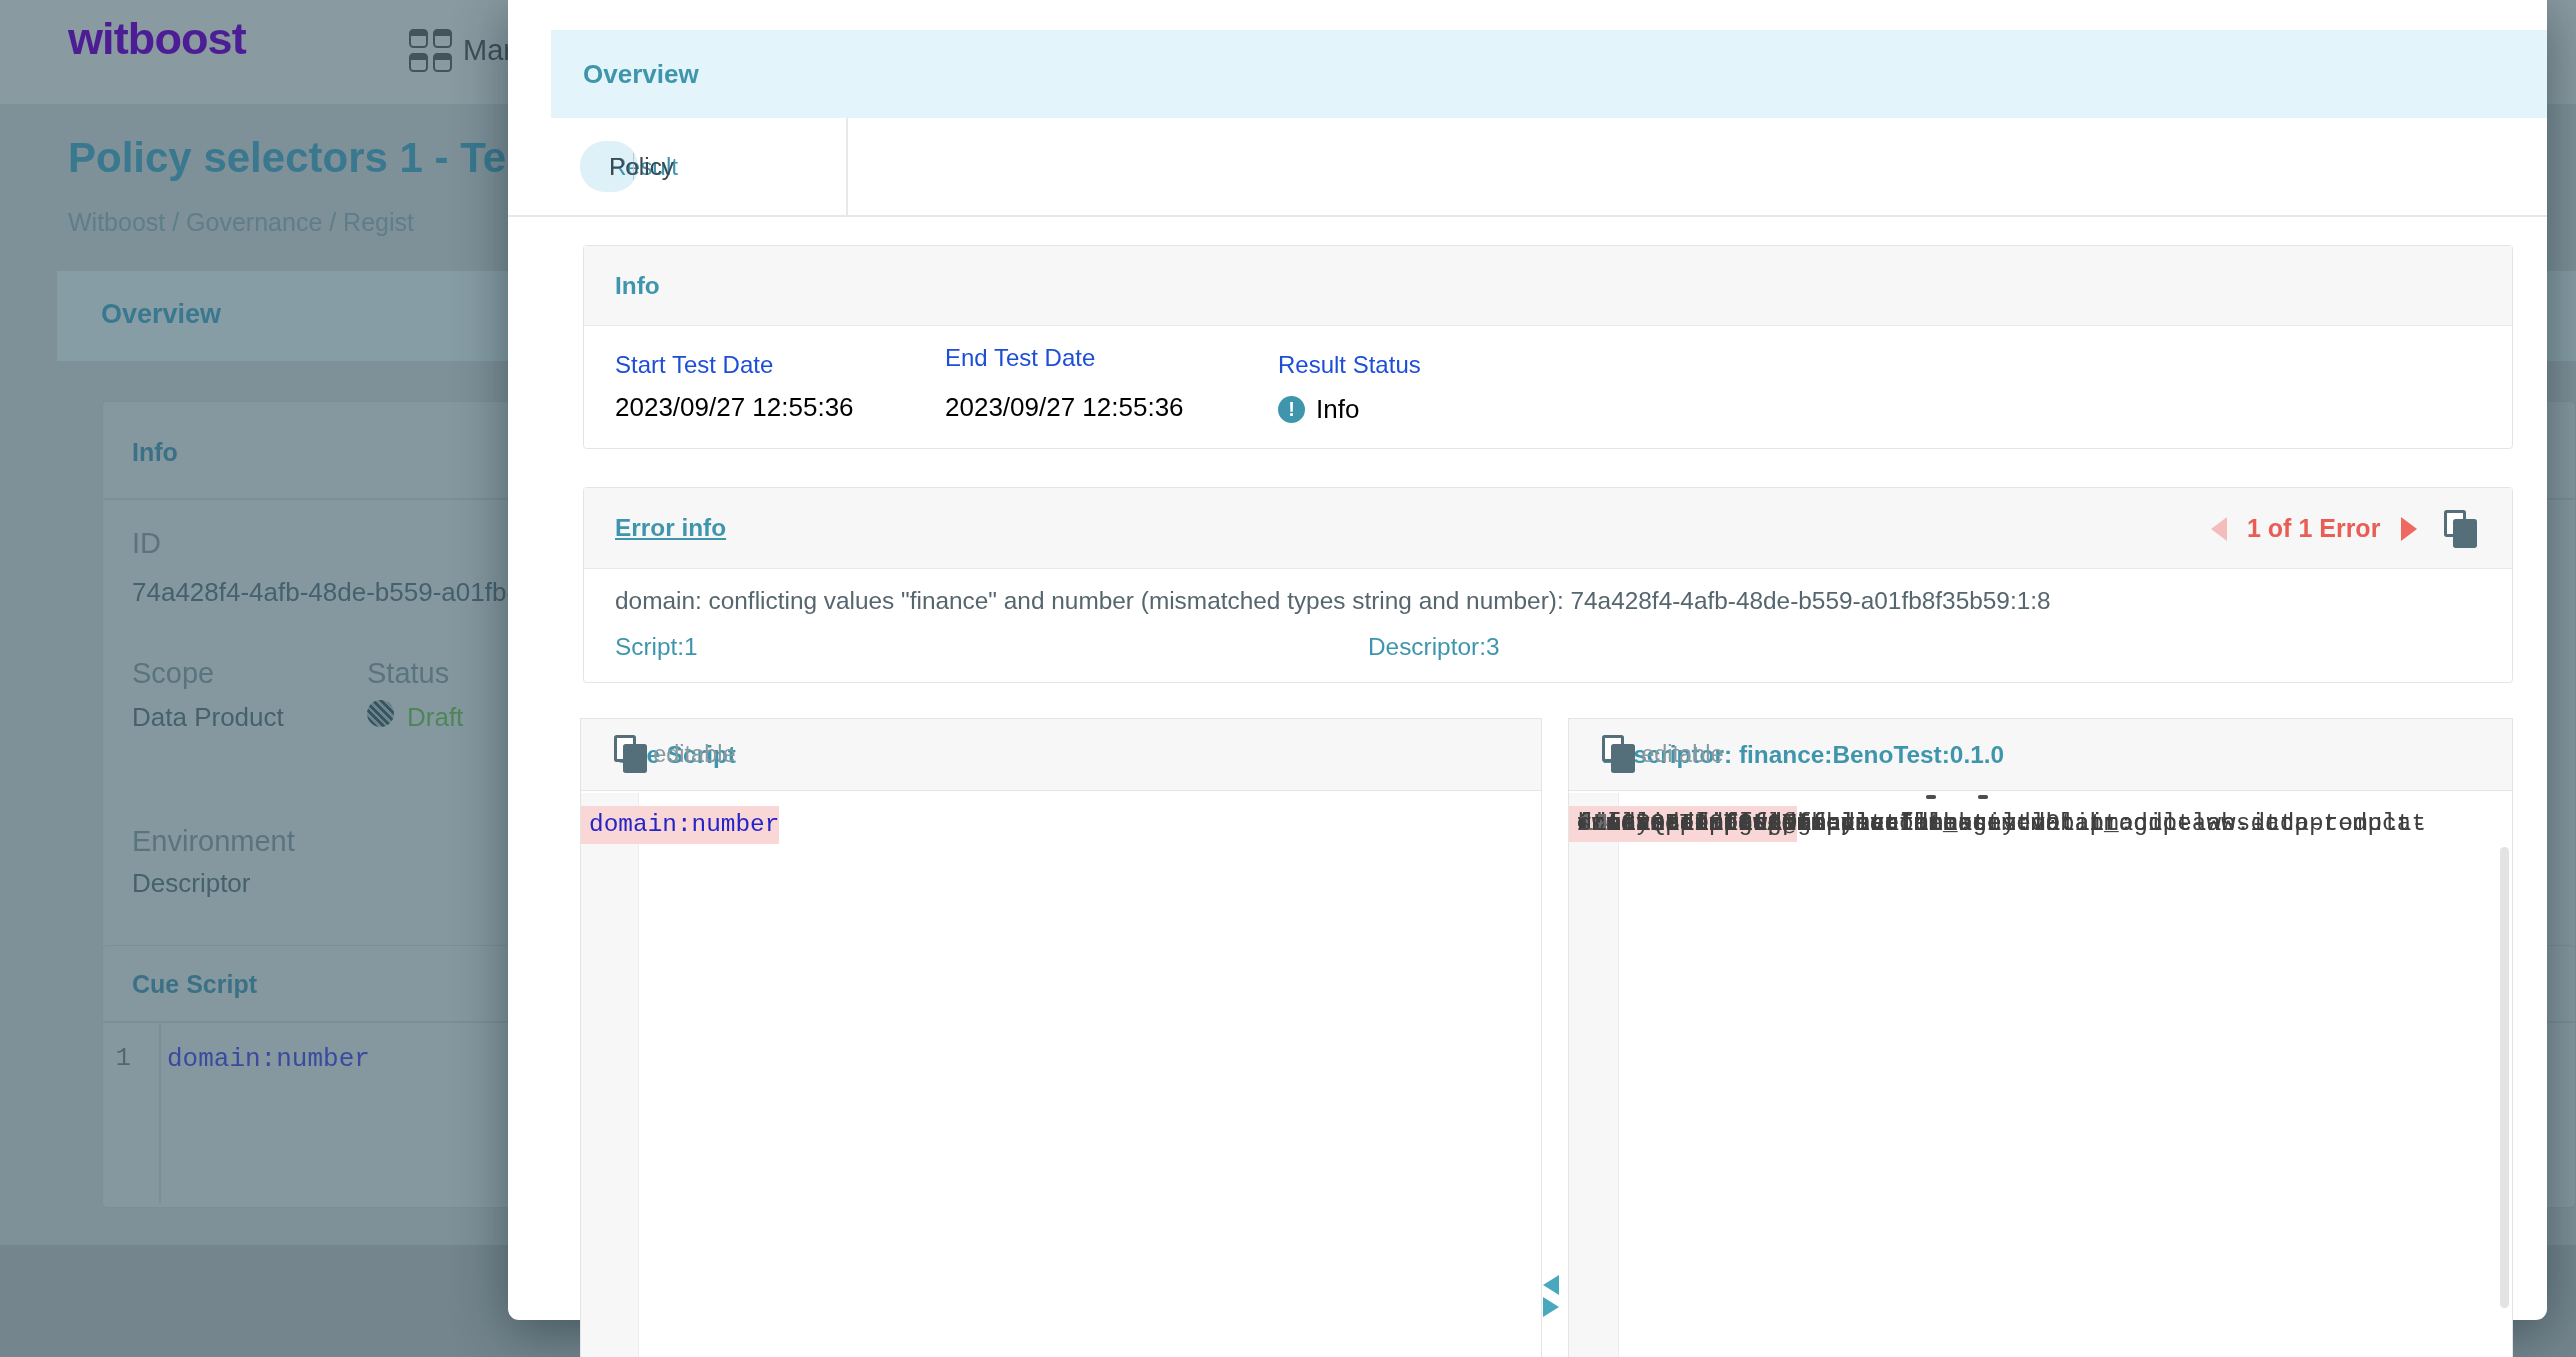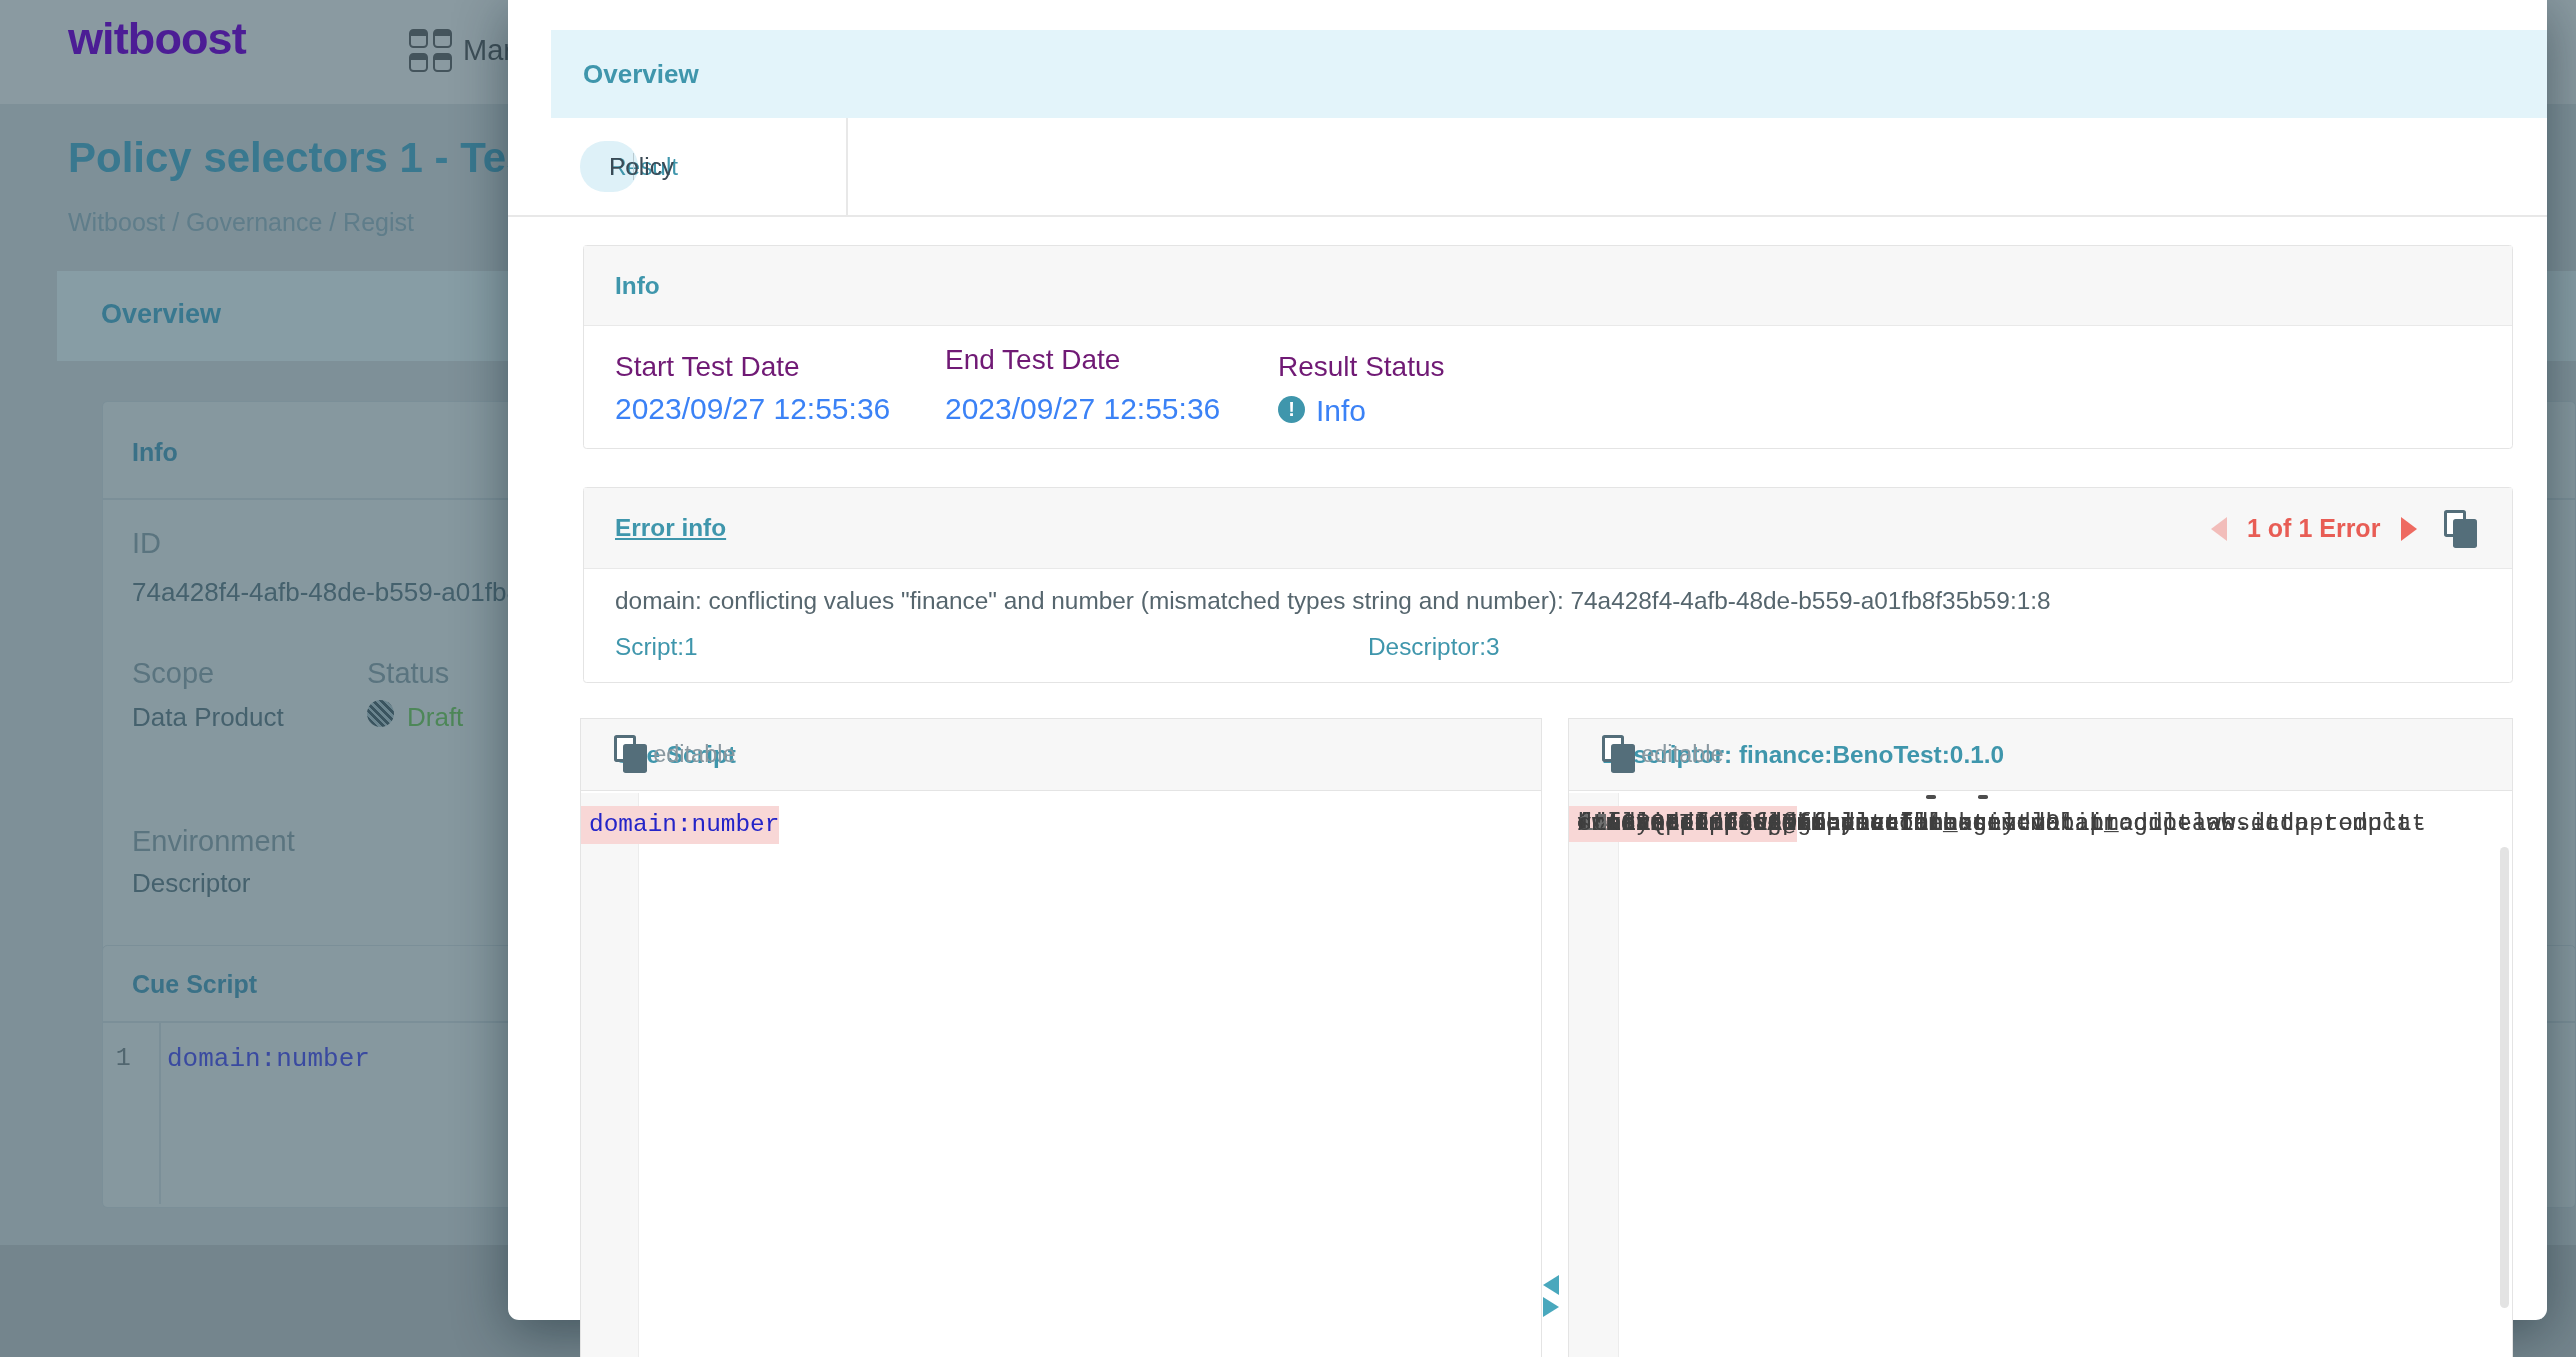--- a/index.html
+++ b/index.html
@@ -54,22 +54,22 @@
   .tab-inactive{color:#3b4a55;}
   .pill .sep{display:inline-block;width:1.8px;height:27px;background:#b9c9cf;margin:0 23.5px;}
 
   .card{border:1.8px solid #e4e4e4;border-radius:3.6px;background:#fff;}
   .card-head{left:0;top:0;width:100%;background:#f7f7f7;border-bottom:1.8px solid #e9e9e9;}
   .card-title{left:31px;font-size:24.4px;font-weight:bold;color:var(--accent,#3f96ac);}
 
   .info-card{left:75px;top:245px;width:1930px;height:204px;}
   .info-card .card-head{height:80px;}
   .info-card .card-title{top:26px;}
-  .f-label{font-size:28px;color:#701a75;}
-  .f-value{font-size:30px;color:#3b82f6;white-space:nowrap;}
+  .f-label{font-size:24px;color:#1d4ed8;}
+  .f-value{font-size:26px;color:#000000;white-space:nowrap;}
   .info-icon{width:27px;height:27px;border-radius:50%;background:var(--accent,#3f96ac);
              color:#fff;font-size:20px;font-weight:bold;text-align:center;line-height:27px;}
 
   .error-card{left:75px;top:487px;width:1930px;height:196px;}
   .error-card .card-head{height:81px;}
   .error-card .card-title{top:26px;text-decoration:underline;}
   .arrow-l{width:0;height:0;border-top:12.7px solid transparent;border-bottom:12.7px solid transparent;
            border-right:16.3px solid #f2bdba;}
   .arrow-r{width:0;height:0;border-top:12.7px solid transparent;border-bottom:12.7px solid transparent;
            border-left:16.3px solid #ee6a61;}

